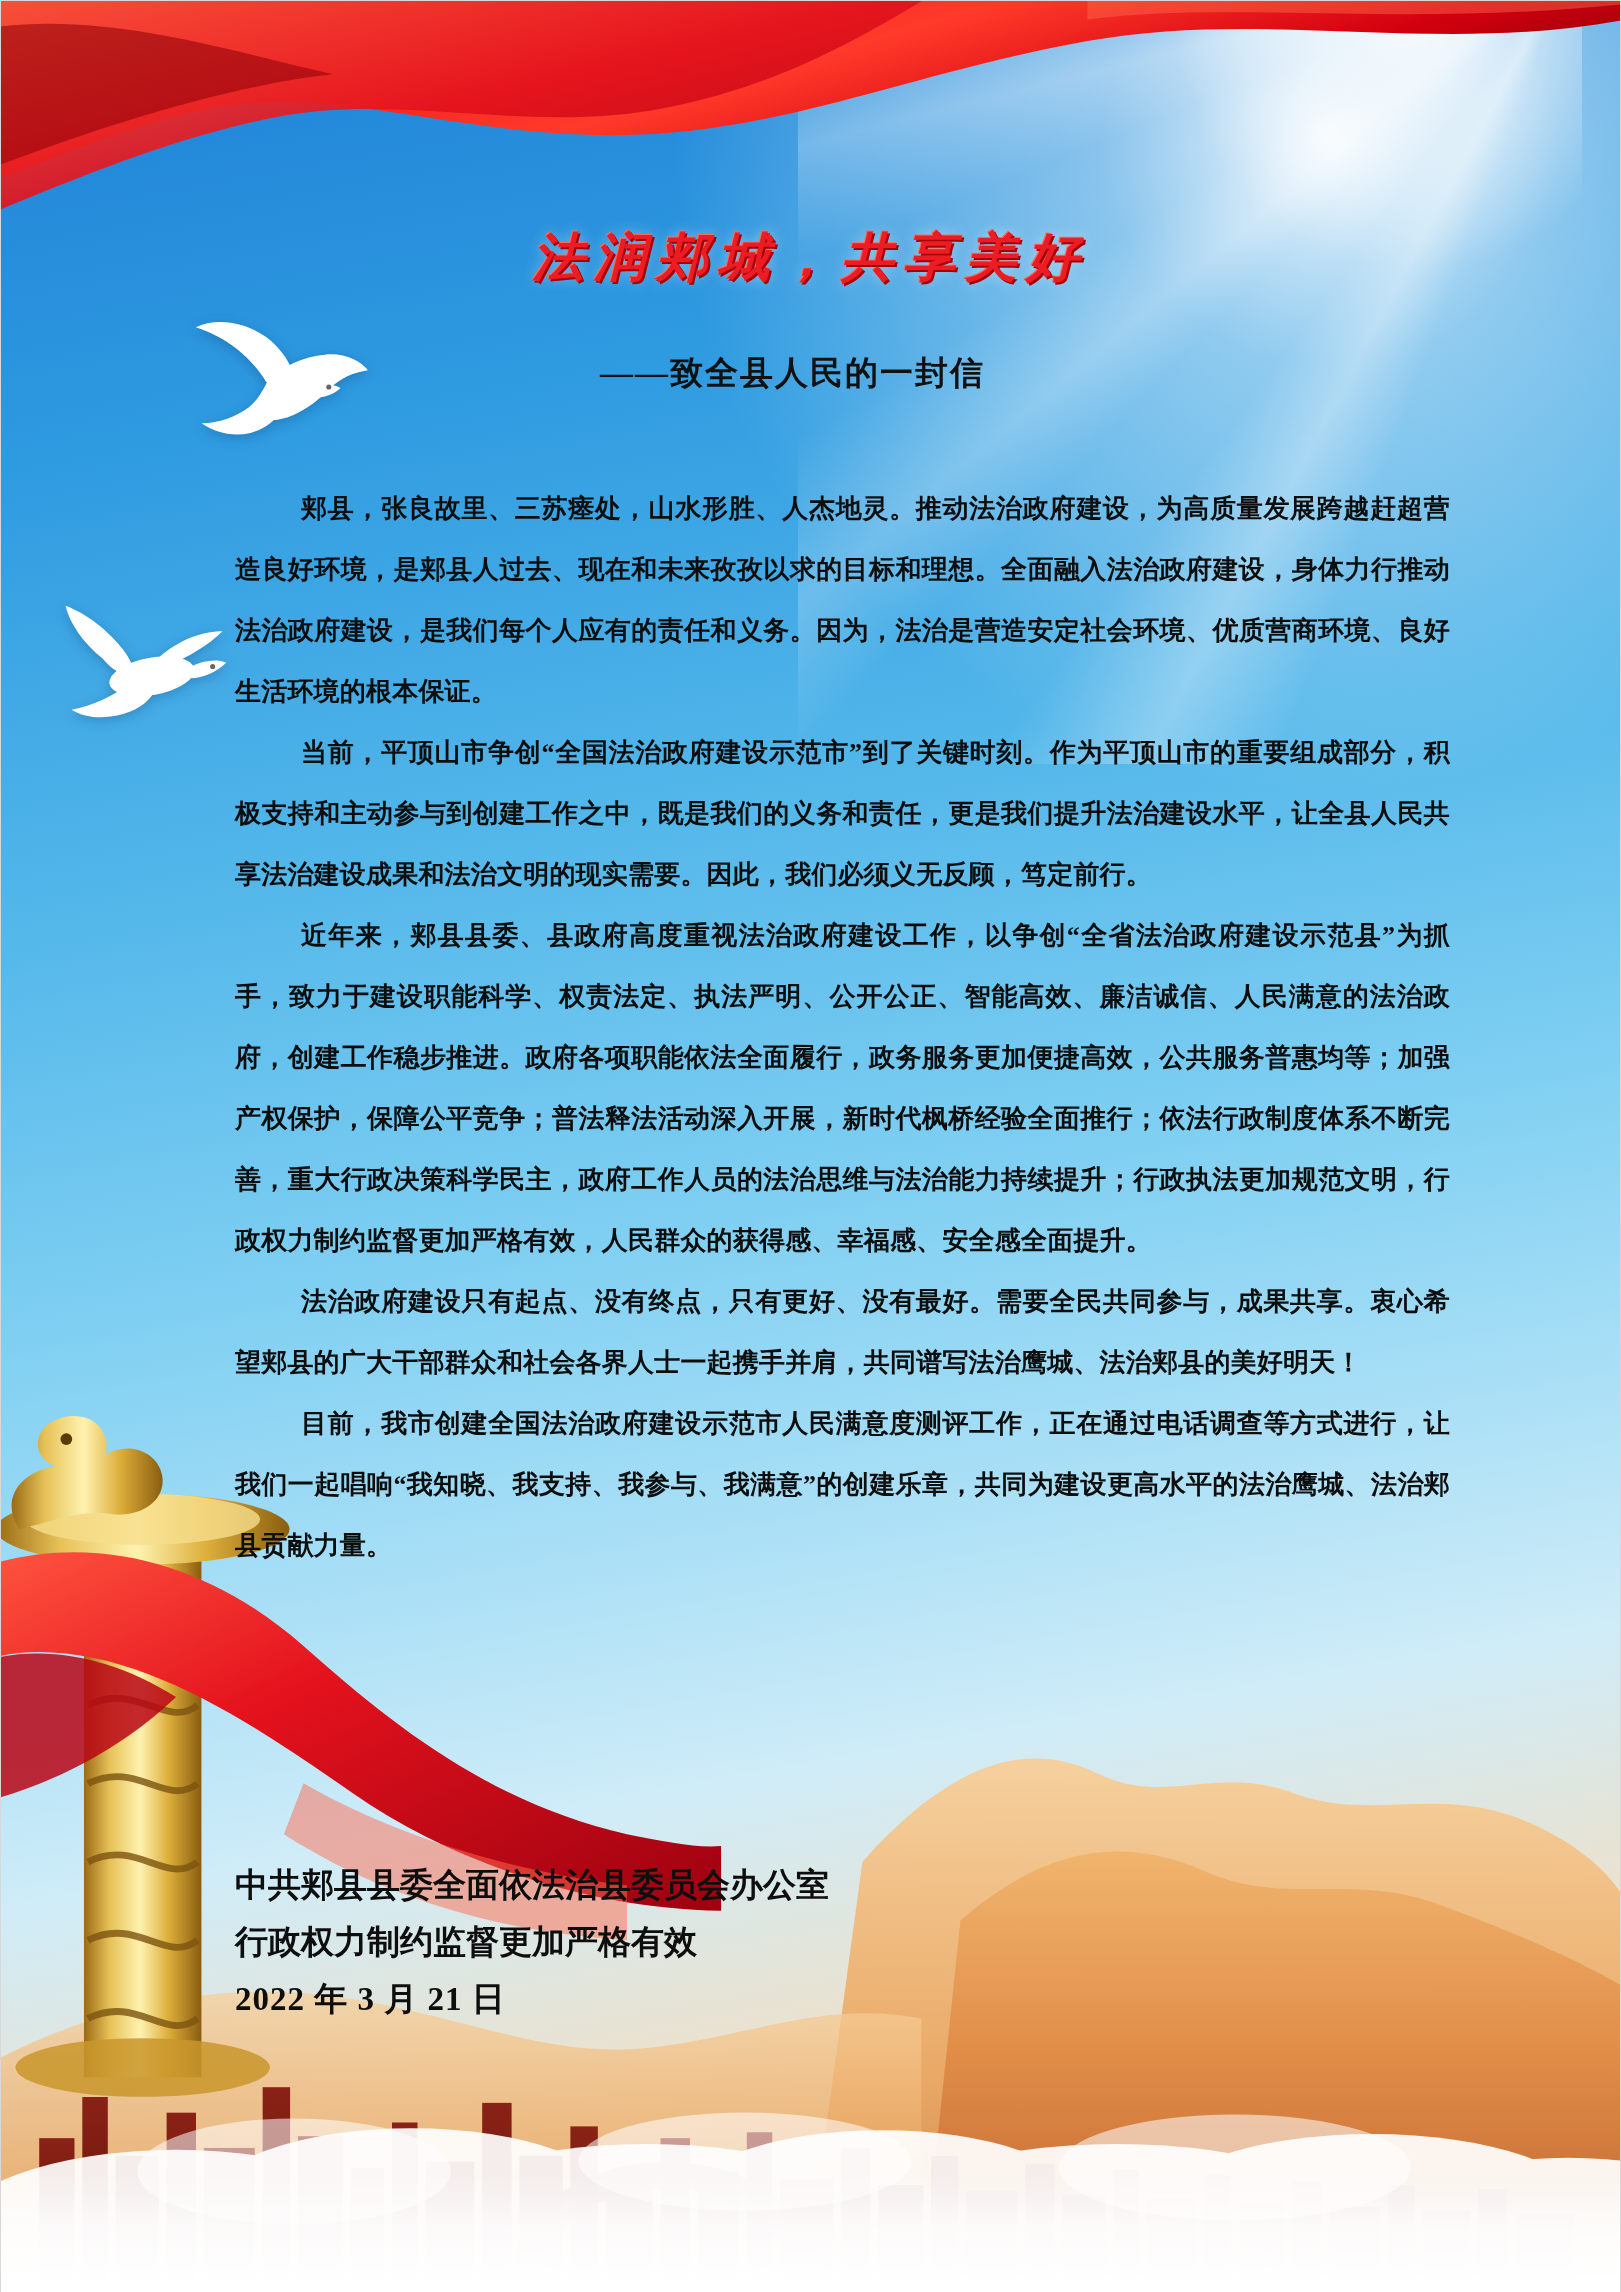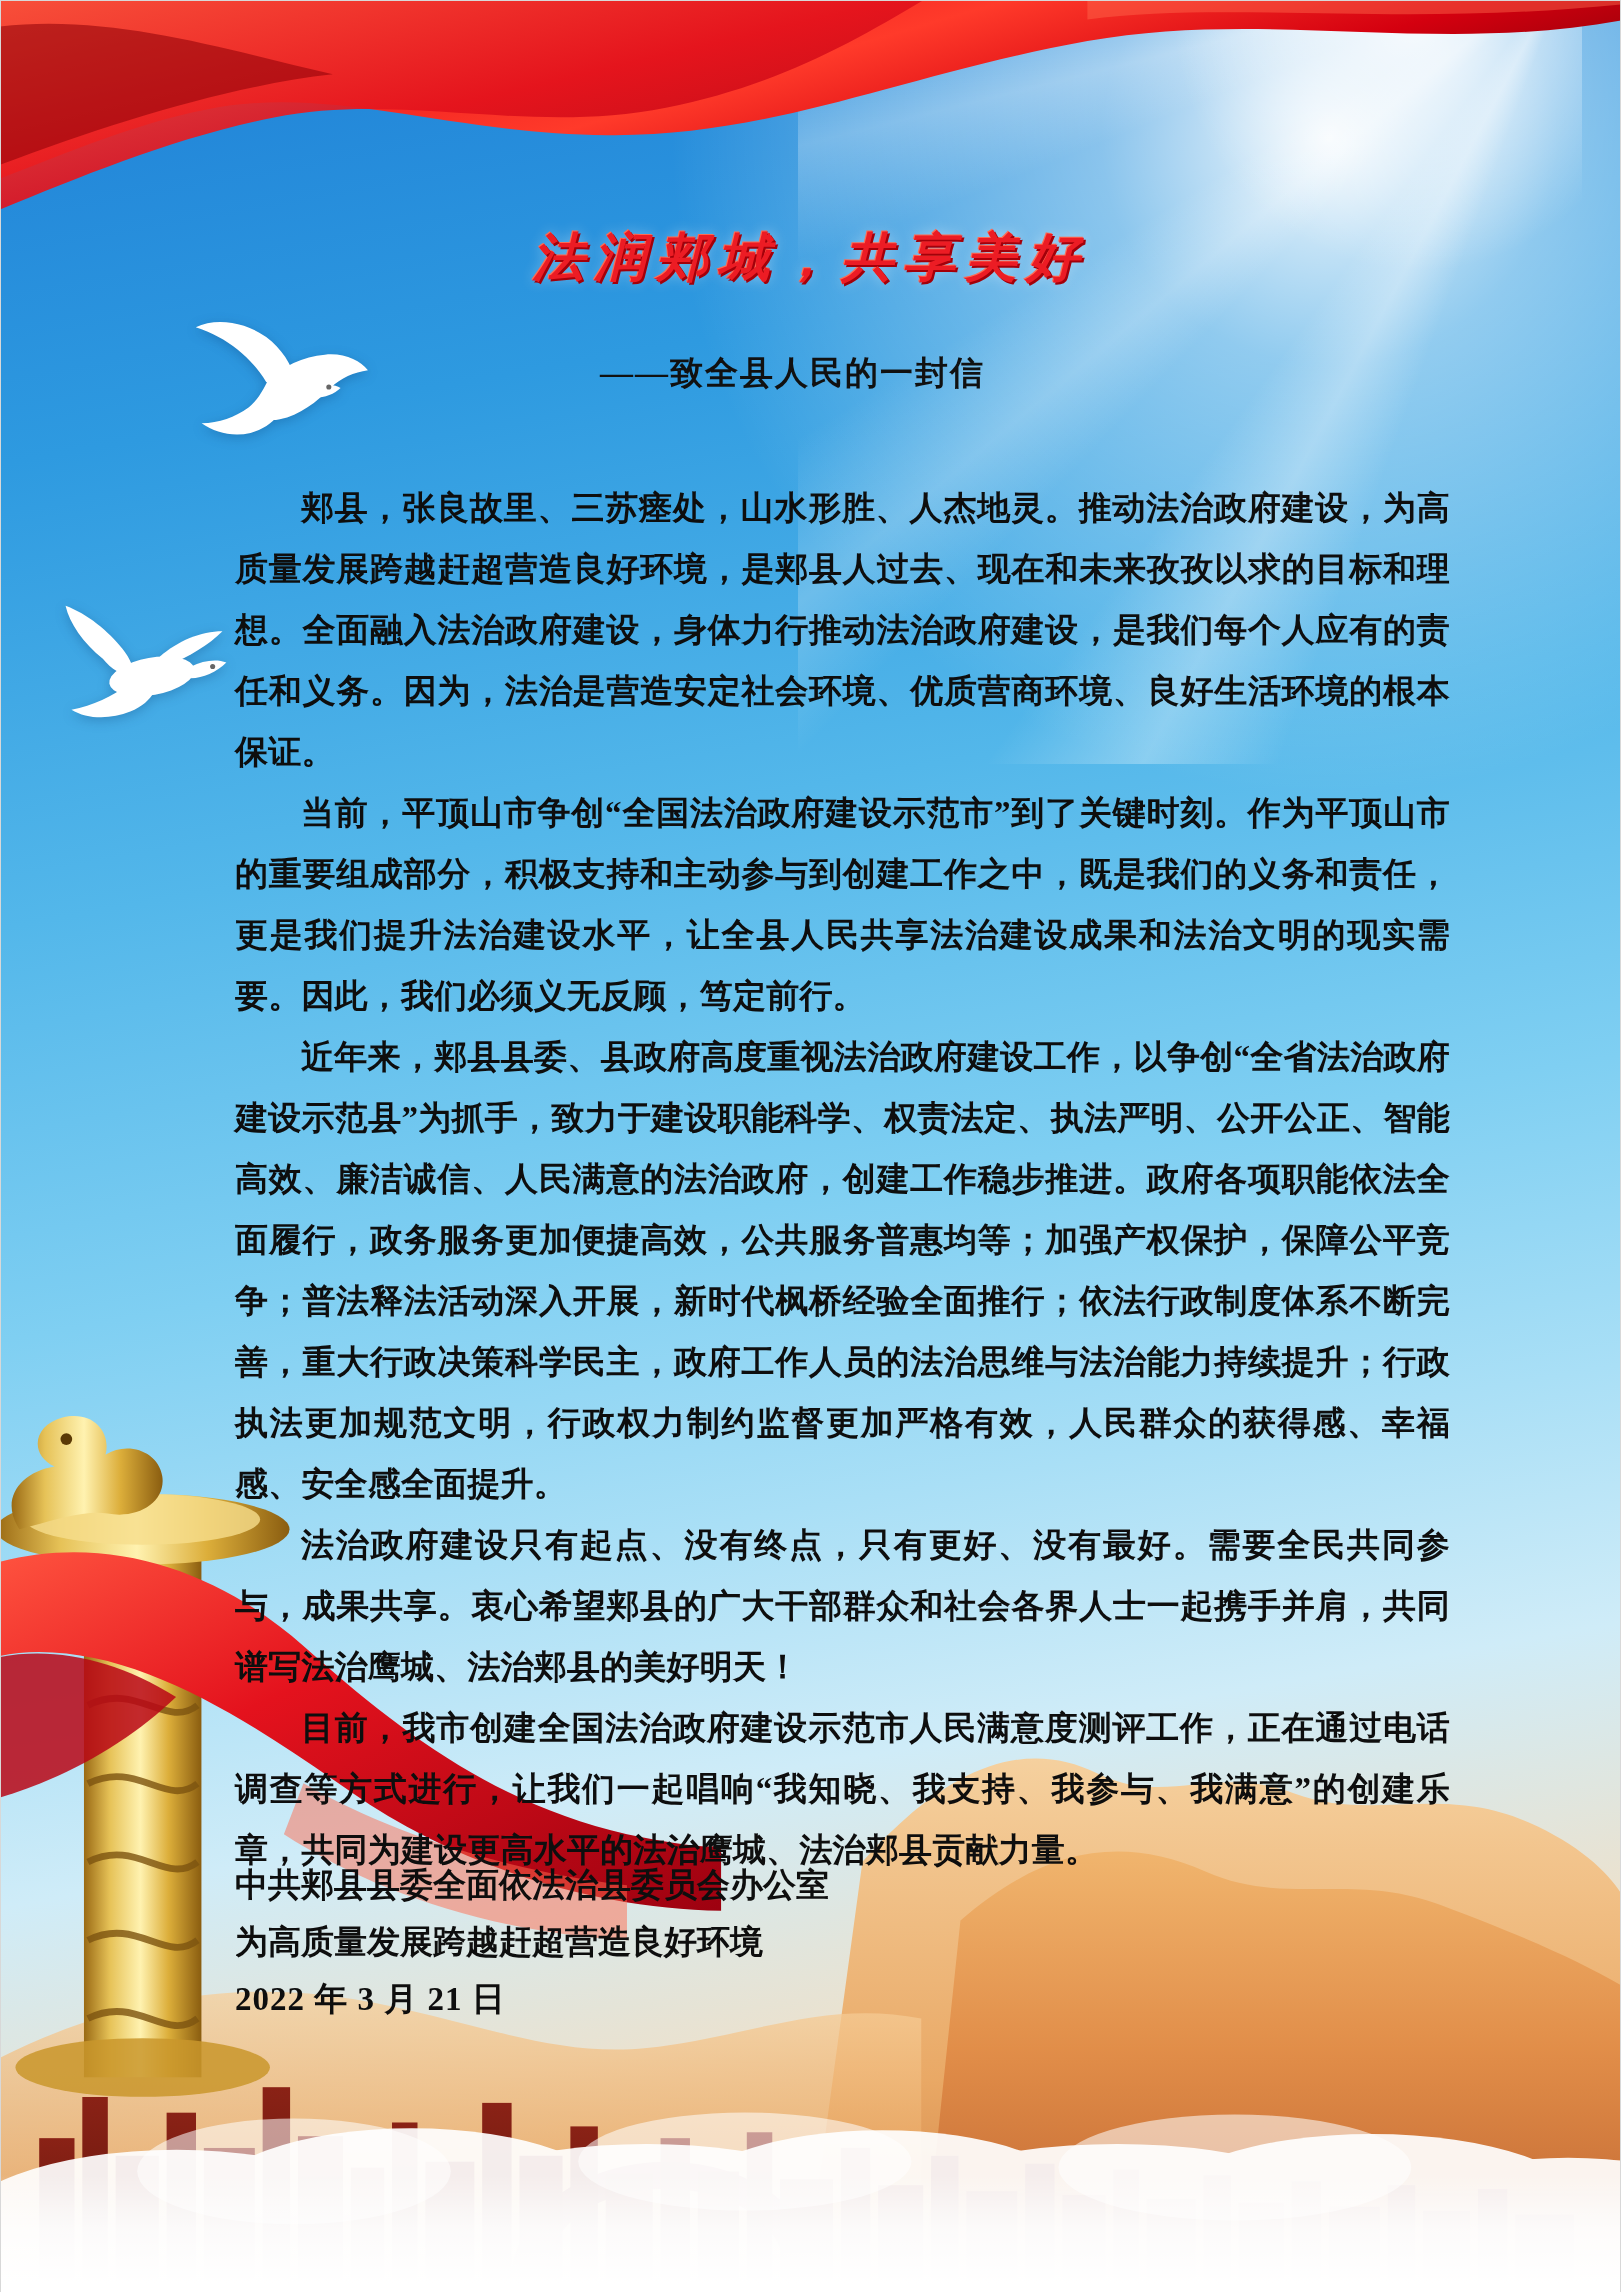--- a/index.html
+++ b/index.html
@@ -150,21 +150,21 @@
     font-weight: bold;
     letter-spacing: 2px;
     color: #111111;
   }
 
   .letter-body {
     position: absolute;
     left: 235px;
     top: 478px;
     width: 1215px;
-    font-size: 33px;
+    font-size: 26px;
     line-height: 61px;
     color: #0e0e0e;
     text-align: justify;
     text-justify: inter-ideograph;
     font-weight: bold;
     letter-spacing: 0.2px;
   }
   .letter-body p {
     margin: 0 0 0 0;
     text-indent: 66px;
@@ -372,21 +372,21 @@
     <div class="letter-body">
       <p>郏县，张良故里、三苏瘗处，山水形胜、人杰地灵。推动法治政府建设，为高质量发展跨越赶超营造良好环境，是郏县人过去、现在和未来孜孜以求的目标和理想。全面融入法治政府建设，身体力行推动法治政府建设，是我们每个人应有的责任和义务。因为，法治是营造安定社会环境、优质营商环境、良好生活环境的根本保证。</p>
       <p>当前，平顶山市争创“全国法治政府建设示范市”到了关键时刻。作为平顶山市的重要组成部分，积极支持和主动参与到创建工作之中，既是我们的义务和责任，更是我们提升法治建设水平，让全县人民共享法治建设成果和法治文明的现实需要。因此，我们必须义无反顾，笃定前行。</p>
       <p>近年来，郏县县委、县政府高度重视法治政府建设工作，以争创“全省法治政府建设示范县”为抓手，致力于建设职能科学、权责法定、执法严明、公开公正、智能高效、廉洁诚信、人民满意的法治政府，创建工作稳步推进。政府各项职能依法全面履行，政务服务更加便捷高效，公共服务普惠均等；加强产权保护，保障公平竞争；普法释法活动深入开展，新时代枫桥经验全面推行；依法行政制度体系不断完善，重大行政决策科学民主，政府工作人员的法治思维与法治能力持续提升；行政执法更加规范文明，行政权力制约监督更加严格有效，人民群众的获得感、幸福感、安全感全面提升。</p>
       <p>法治政府建设只有起点、没有终点，只有更好、没有最好。需要全民共同参与，成果共享。衷心希望郏县的广大干部群众和社会各界人士一起携手并肩，共同谱写法治鹰城、法治郏县的美好明天！</p>
       <p>目前，我市创建全国法治政府建设示范市人民满意度测评工作，正在通过电话调查等方式进行，让我们一起唱响“我知晓、我支持、我参与、我满意”的创建乐章，共同为建设更高水平的法治鹰城、法治郏县贡献力量。</p>
     </div>
 
     <div class="signature">
       <div class="line-1">中共郏县县委全面依法治县委员会办公室</div>
-      <div class="line-2">为高质量发展跨越赶超营造良好环境</div>
+      <div class="line-2">行政权力制约监督更加严格有效</div>
       <div class="line-3">2022 年 3 月 21 日</div>
     </div>
 
   </div>
 
   <div class="page-border"></div>
 </div>
 
 
 </body></html>

